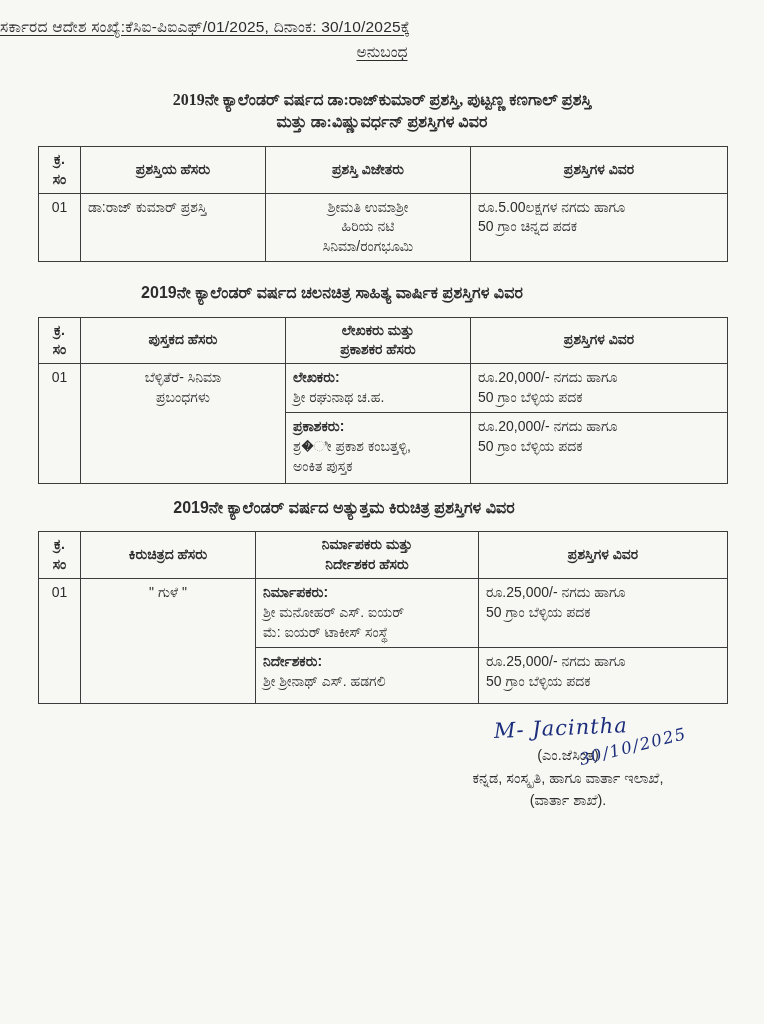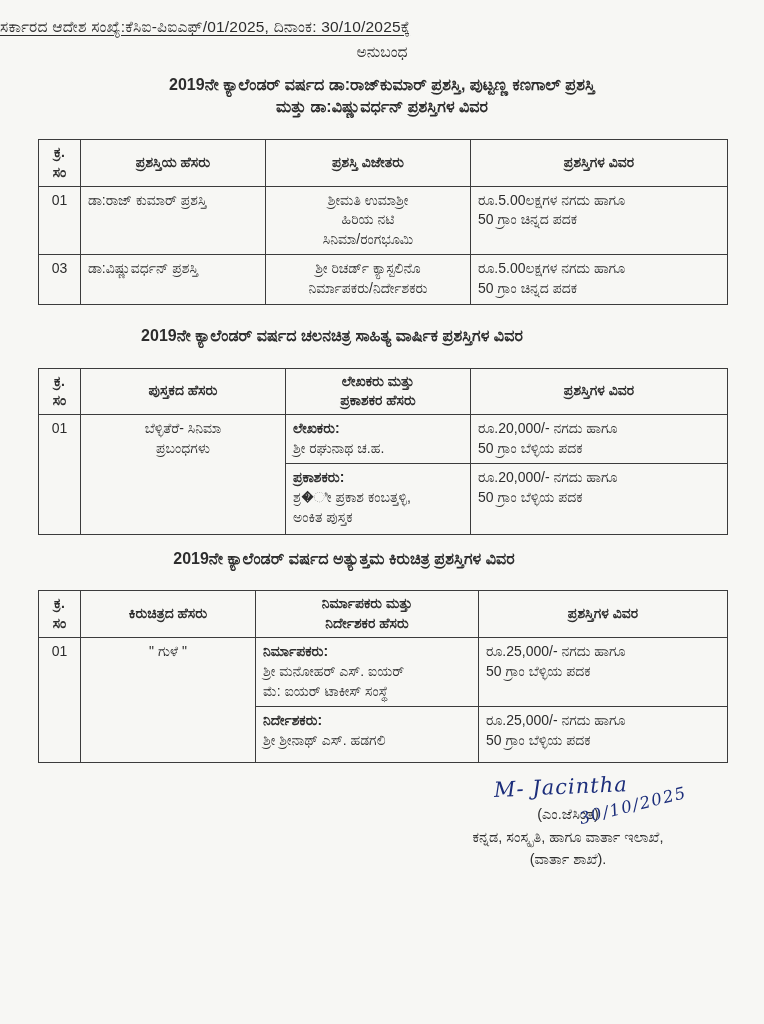--- a/index.html
+++ b/index.html
@@ -9,28 +9,28 @@
     background:#f7f7f4;
     font-family:"Liberation Sans","DejaVu Sans",sans-serif;
     color:#2d2d2d;
   }
   .order-line {
     margin-top:18px; font-size:15.5px;
     text-decoration:underline; text-underline-offset:3px; letter-spacing:.2px;
   }
   .annexure {
     margin-top:7px; text-align:center; font-size:15.5px;
-    text-underline-offset:3px;
+    text-decoration:underline; text-underline-offset:3px;
   }
   .sec-title { font-weight:bold; font-size:16px; text-align:center; line-height:1.4; }
-  .title1 { margin-top:13px; }
+  .title1 { margin-top:28px;font-family:Liberation Serif, serif; }
   .title2 { margin-top:20px; transform:translateX(-50px); }
   .title3 { margin-top:13px; transform:translateX(-38px); }
 
-  table.tbl { border-collapse:collapse; margin-left:38px; table-layout:fixed; margin-top:20px; }
+  table.tbl { border-collapse:collapse; margin-left:38px; table-layout:fixed; margin-top:12px; }
   .tbl th, .tbl td {
     border:1.6px solid #3c3c3c; font-size:14px; line-height:1.42;
     padding:4px 7px; vertical-align:top; font-weight:normal; word-wrap:break-word;
   }
   .tbl th { font-weight:bold; text-align:center; vertical-align:middle; padding:3px 4px; }
   .c { text-align:center; }
   .lbl { font-weight:bold; }
   
   .t1-h  { height:45px; } .t1-r1 { height:59px; } .t1-r2 { height:46px; } .t1-r3 { height:50px; }
   .t2-h  { height:44px; } .t2-ra { height:40px; } .t2-rb { height:71px; }
@@ -87,32 +87,20 @@
       <td class="c">
         <div>ಶ್ರೀಮತಿ ಉಮಾಶ್ರೀ</div>
         <div>ಹಿರಿಯ ನಟಿ</div>
         <div>ಸಿನಿಮಾ/ರಂಗಭೂಮಿ</div>
       </td>
       <td>
         <div>ರೂ.5.00ಲಕ್ಷಗಳ ನಗದು ಹಾಗೂ</div>
         <div>50 ಗ್ರಾಂ ಚಿನ್ನದ ಪದಕ</div>
       </td>
     </tr>
-    <tr class="t1-r3">
-      <td class="c">03</td>
-      <td>ಡಾ:ವಿಷ್ಣುವರ್ಧನ್ ಪ್ರಶಸ್ತಿ</td>
-      <td class="c">
-        <div>ಶ್ರೀ ರಿಚರ್ಡ್ ಕ್ಯಾಸ್ಟಲಿನೊ</div>
-        <div>ನಿರ್ಮಾಪಕರು/ನಿರ್ದೇಶಕರು</div>
-      </td>
-      <td>
-        <div>ರೂ.5.00ಲಕ್ಷಗಳ ನಗದು ಹಾಗೂ</div>
-        <div>50 ಗ್ರಾಂ ಚಿನ್ನದ ಪದಕ</div>
-      </td>
-    </tr>
   </tbody>
     </table>
 
   <div class="sec-title title2">2019ನೇ ಕ್ಯಾಲೆಂಡರ್ ವರ್ಷದ ಚಲನಚಿತ್ರ ಸಾಹಿತ್ಯ ವಾರ್ಷಿಕ ಪ್ರಶಸ್ತಿಗಳ ವಿವರ</div>
 
   <table class="tbl">
     <colgroup>
         <col style="width:42px">
         <col style="width:205px">
         <col style="width:185px">

